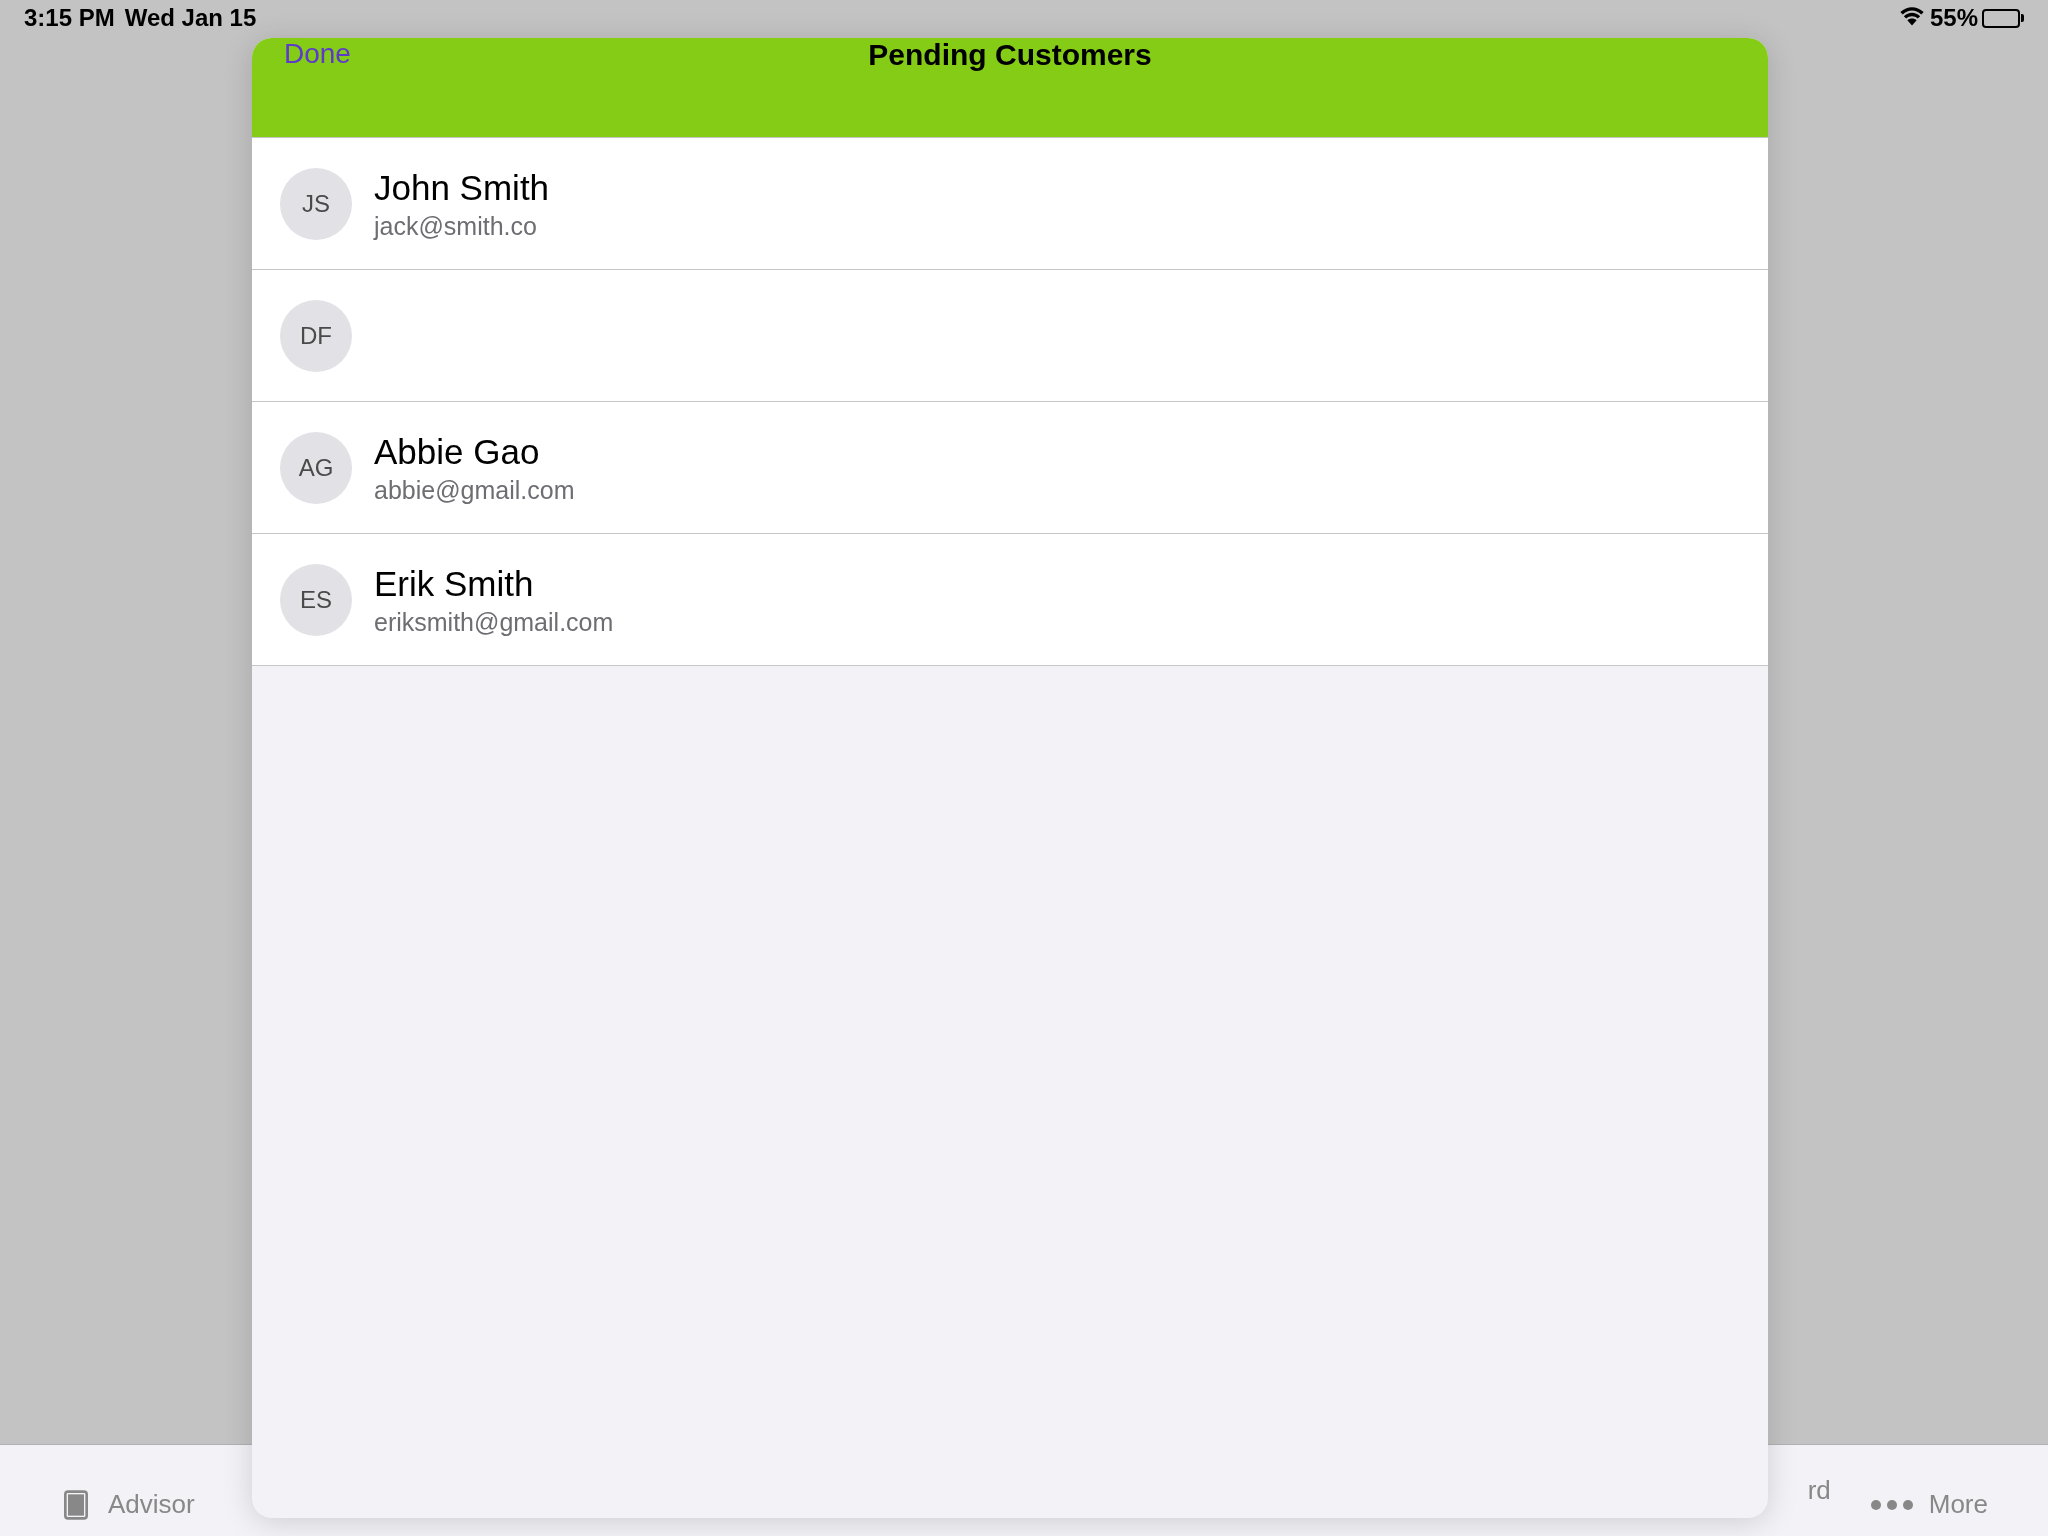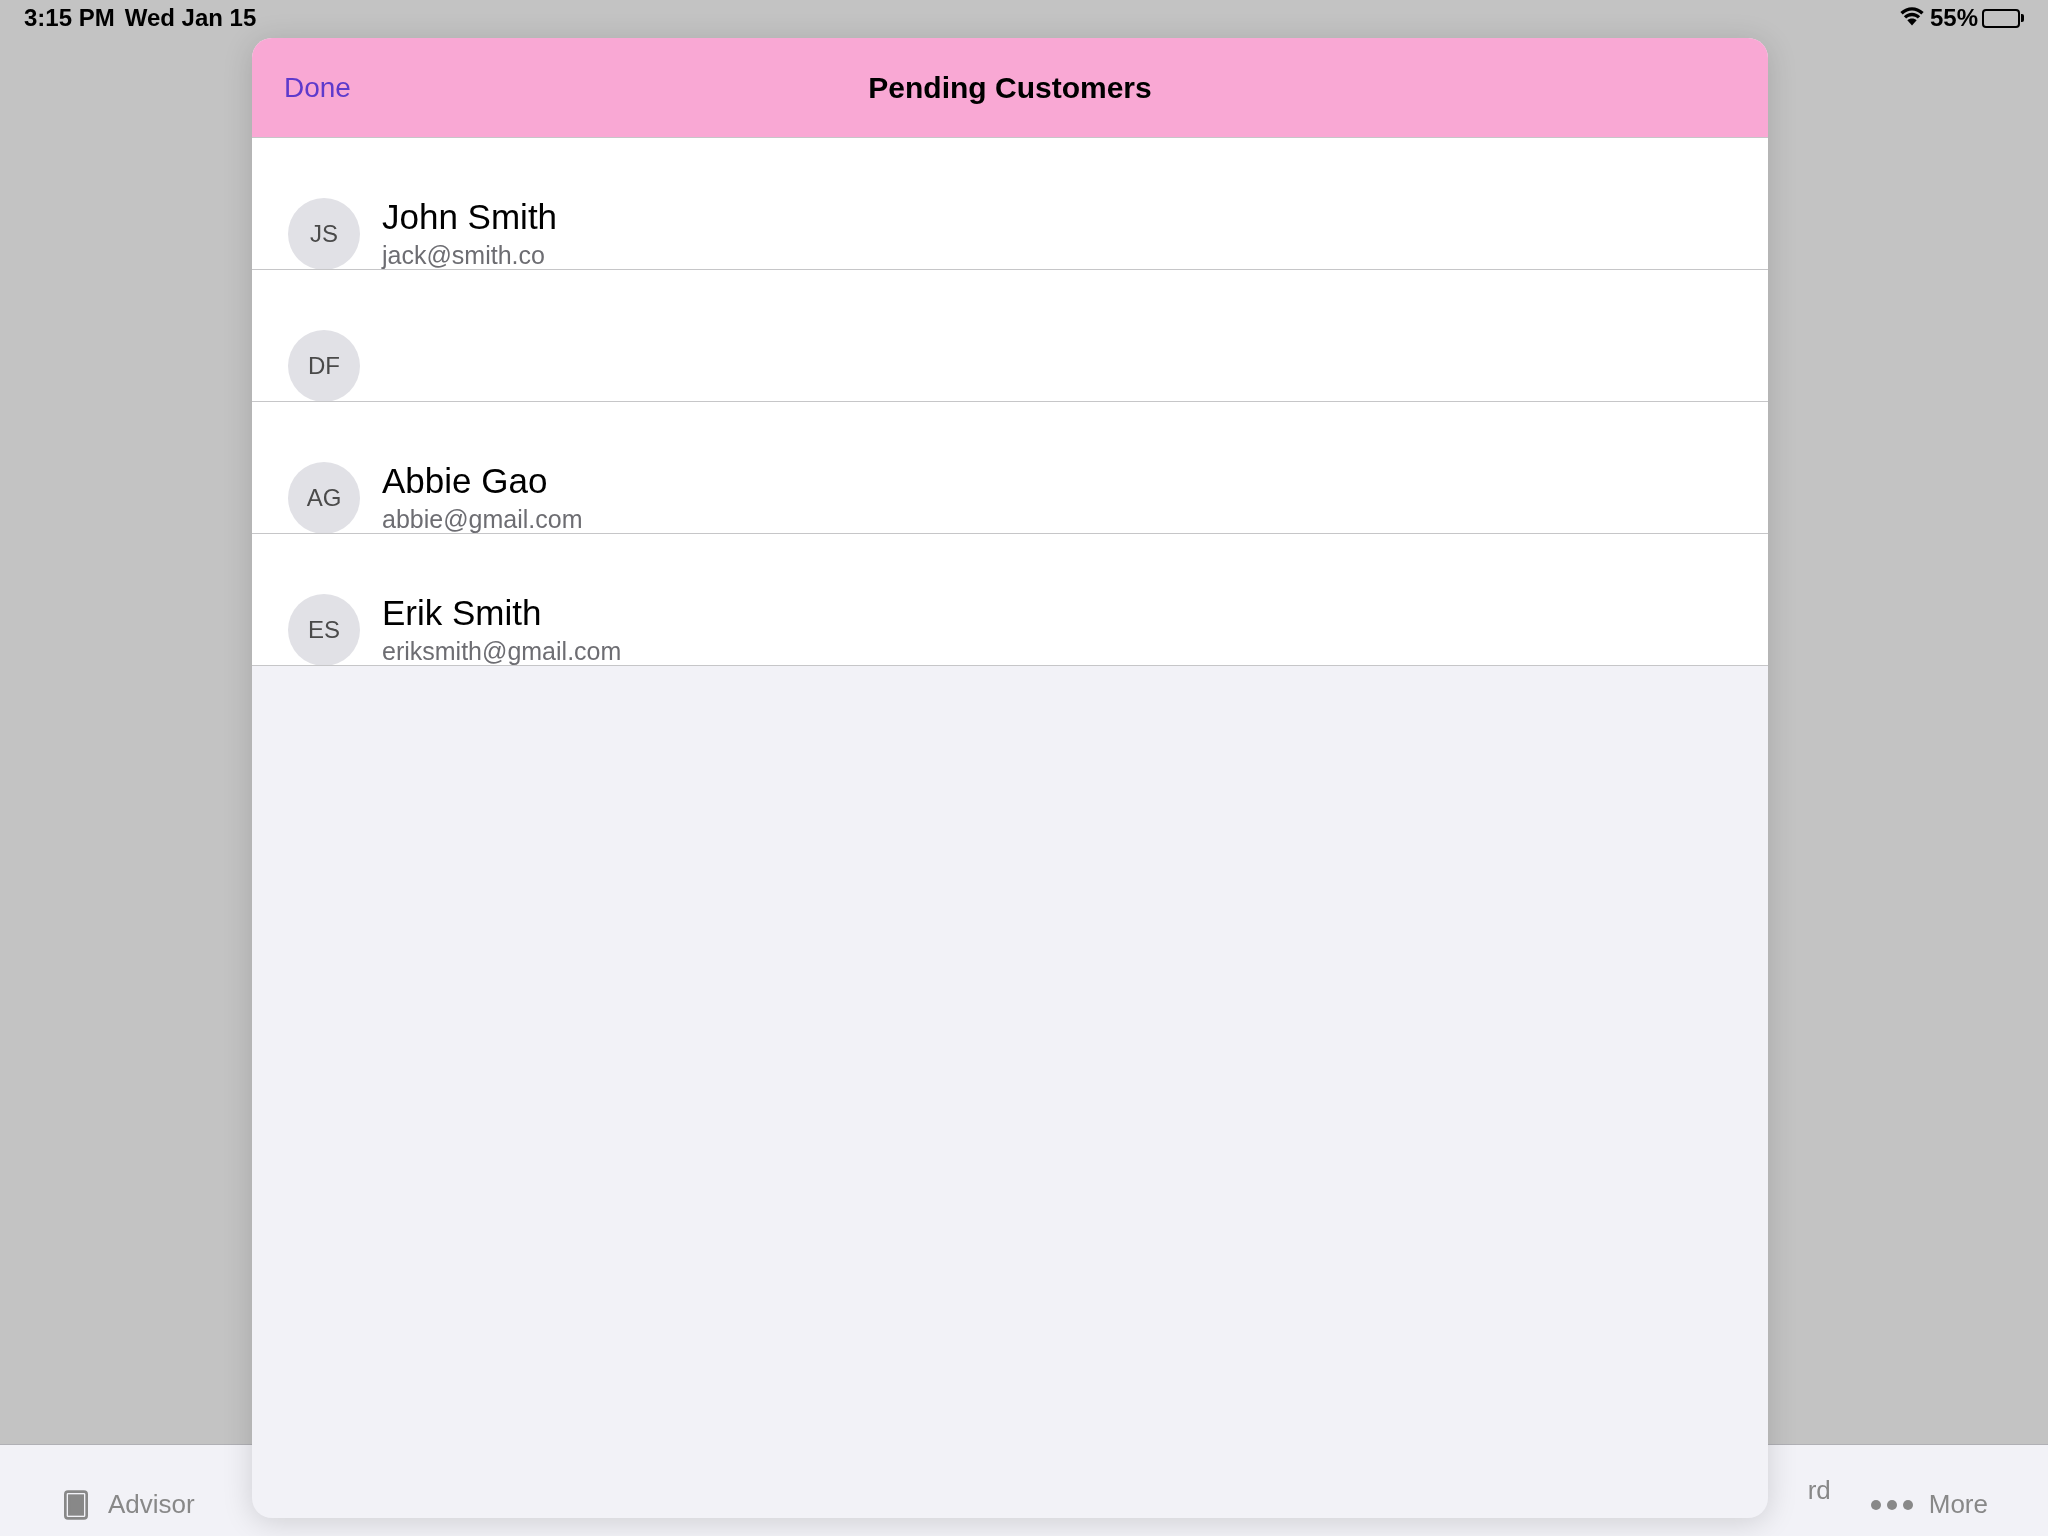--- a/index.html
+++ b/index.html
@@ -129,24 +129,24 @@
       width: 1516px;
       height: 1480px;
       background: #f2f2f7;
       border-radius: 20px;
       overflow: hidden;
       box-shadow: 0 4px 30px rgba(0,0,0,0.15);
     }
     
     .modal-header {
       height: 100px;
-      background: #f9a8d4;
+      background: #84cc16;
       border-bottom: 1px solid #c6c6c8;
       display: flex;
-      align-items: center;
+      align-items: flex-start;
       position: relative;
     }
     
     .done-button {
       position: absolute;
       left: 32px;
       font-size: 28px;
       color: #5e3acc;
       font-weight: 400;
       cursor: pointer;
@@ -159,22 +159,22 @@
       font-weight: 700;
       color: #000;
     }
     
     .customer-list {
       background: #fff;
     }
     
     .list-item {
       display: flex;
-      align-items: flex-end;
-      padding: 0 36px;
+      align-items: center;
+      padding: 0 28px;
       height: 132px;
       position: relative;
       cursor: pointer;
     }
     
     .list-item::after {
       content: "";
       position: absolute;
       bottom: 0;
       left: 0;

